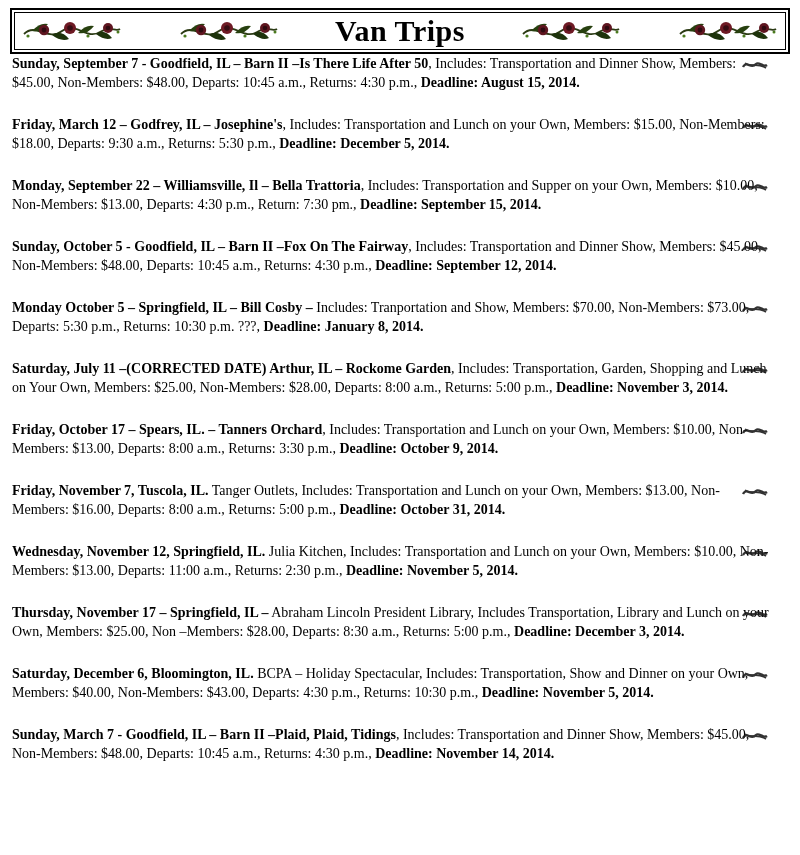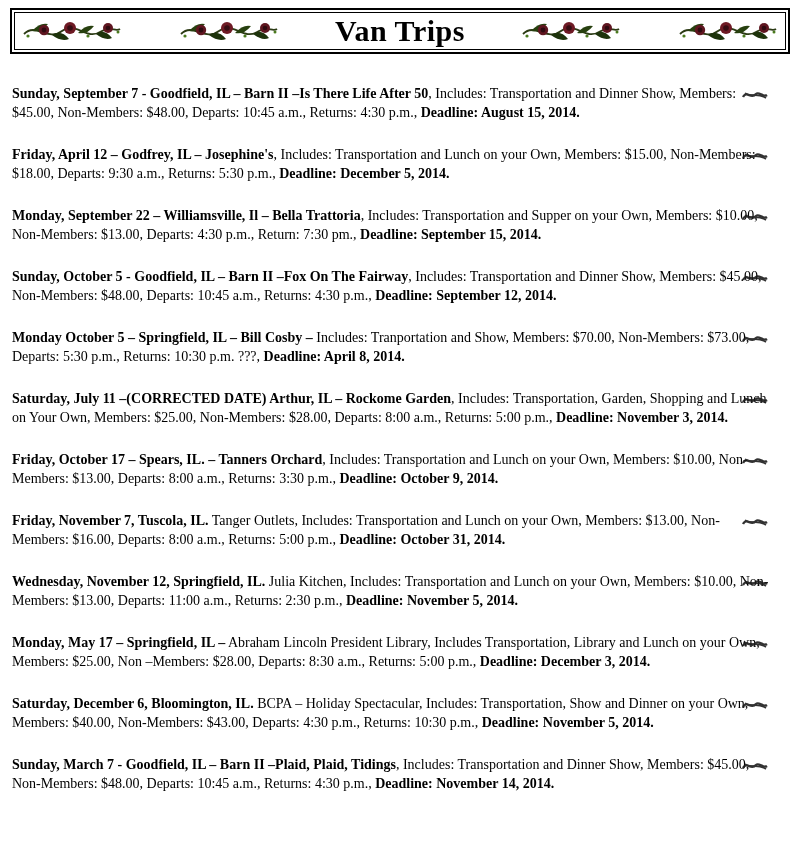--- a/index.html
+++ b/index.html
@@ -14,21 +14,20 @@
   }
   .masthead {
     box-sizing: border-box;
     height: 46px;
     border: 2px solid #000;
     box-shadow: inset 0 0 0 2px #fff, inset 0 0 0 3px #000;
     display: flex;
     align-items: center;
     justify-content: space-between;
     padding: 0 10px;
-    margin-bottom: 30px;
   }
   .masthead h1 {
     margin: 0;
     font-size: 30px;
     line-height: 1;
     font-weight: bold;
     font-family: "Liberation Serif", serif;
     letter-spacing: 0.5px;
   }
   .vine { display: inline-flex; align-items: center; }
@@ -103,53 +102,53 @@
           <use href="#vine-art"></use>
         </svg>
     </span>
   </header>
 
   <main id="entries" class="trip-list">
   <p class="entry"><span class="b">Sunday, September 7 - Goodfield, IL – Barn II –Is There Life After 50</span><span class="r">, Includes: Transportation and Dinner Show, Members: $45.00, Non-Members: $48.00, Departs: 10:45 a.m., Returns: 4:30 p.m., </span><span class="b">Deadline: August 15, 2014.</span><span class="smudge"><svg width="26" height="12" viewBox="0 0 26 12">
             <use href="#smudge-art"></use>
           </svg></span></p>
 
-  <p class="entry"><span class="b">Friday, April 12 – Godfrey, IL – Josephine's</span><span class="r">, Includes: Transportation and Lunch on your Own, Members: $15.00, Non-Members: $18.00, Departs: 9:30 a.m., Returns: 5:30 p.m., </span><span class="b">Deadline: December 5, 2014.</span><span class="smudge"><svg width="26" height="12" viewBox="0 0 26 12">
+  <p class="entry"><span class="b">Friday, March 12 – Godfrey, IL – Josephine's</span><span class="r">, Includes: Transportation and Lunch on your Own, Members: $15.00, Non-Members: $18.00, Departs: 9:30 a.m., Returns: 5:30 p.m., </span><span class="b">Deadline: December 5, 2014.</span><span class="smudge"><svg width="26" height="12" viewBox="0 0 26 12">
             <use href="#smudge-art"></use>
           </svg></span></p>
 
   <p class="entry"><span class="b">Monday, September 22 – Williamsville, Il – Bella Trattoria</span><span class="r">, Includes: Transportation and Supper on your Own, Members: $10.00, Non-Members: $13.00, Departs: 4:30 p.m., Return: 7:30 pm., </span><span class="b">Deadline: September 15, 2014.</span><span class="smudge"><svg width="26" height="12" viewBox="0 0 26 12">
             <use href="#smudge-art"></use>
           </svg></span></p>
 
   <p class="entry"><span class="b">Sunday, October 5 - Goodfield, IL – Barn II –Fox On The Fairway</span><span class="r">, Includes: Transportation and Dinner Show, Members: $45.00, Non-Members: $48.00, Departs: 10:45 a.m., Returns: 4:30 p.m., </span><span class="b">Deadline: September 12, 2014.</span><span class="smudge"><svg width="26" height="12" viewBox="0 0 26 12">
             <use href="#smudge-art"></use>
           </svg></span></p>
 
-  <p class="entry"><span class="b">Monday October 5 – Springfield, IL – Bill Cosby –</span><span class="r"> Includes: Tranportation and Show, Members: $70.00, Non-Members: $73.00, Departs: 5:30 p.m., Returns: 10:30 p.m. ???, </span><span class="b">Deadline: April 8, 2014.</span><span class="smudge"><svg width="26" height="12" viewBox="0 0 26 12">
+  <p class="entry"><span class="b">Monday October 5 – Springfield, IL – Bill Cosby –</span><span class="r"> Includes: Tranportation and Show, Members: $70.00, Non-Members: $73.00, Departs: 5:30 p.m., Returns: 10:30 p.m. ???, </span><span class="b">Deadline: January 8, 2014.</span><span class="smudge"><svg width="26" height="12" viewBox="0 0 26 12">
             <use href="#smudge-art"></use>
           </svg></span></p>
 
   <p class="entry"><span class="b">Saturday, July 11 –(CORRECTED DATE) Arthur, IL – Rockome Garden</span><span class="r">, Includes: Transportation, Garden, Shopping and Lunch on Your Own, Members: $25.00, Non-Members: $28.00, Departs: 8:00 a.m., Returns: 5:00 p.m., </span><span class="b">Deadline: November 3, 2014.</span><span class="smudge"><svg width="26" height="12" viewBox="0 0 26 12">
             <use href="#smudge-art"></use>
           </svg></span></p>
 
   <p class="entry"><span class="b">Friday, October 17 – Spears, IL. – Tanners Orchard</span><span class="r">, Includes: Transportation and Lunch on your Own, Members: $10.00, Non-Members: $13.00, Departs: 8:00 a.m., Returns: 3:30 p.m., </span><span class="b">Deadline: October 9, 2014.</span><span class="smudge"><svg width="26" height="12" viewBox="0 0 26 12">
             <use href="#smudge-art"></use>
           </svg></span></p>
 
   <p class="entry"><span class="b">Friday, November 7, Tuscola, IL.</span><span class="r"> Tanger Outlets, Includes: Transportation and Lunch on your Own, Members: $13.00, Non-Members: $16.00, Departs: 8:00 a.m., Returns: 5:00 p.m., </span><span class="b">Deadline: October 31, 2014.</span><span class="smudge"><svg width="26" height="12" viewBox="0 0 26 12">
             <use href="#smudge-art"></use>
           </svg></span></p>
 
   <p class="entry"><span class="b">Wednesday, November 12, Springfield, IL.</span><span class="r"> Julia Kitchen, Includes: Transportation and Lunch on your Own, Members: $10.00, Non-Members: $13.00, Departs: 11:00 a.m., Returns: 2:30 p.m., </span><span class="b">Deadline: November 5, 2014.</span><span class="smudge"><svg width="26" height="12" viewBox="0 0 26 12">
             <use href="#smudge-art"></use>
           </svg></span></p>
 
-  <p class="entry"><span class="b">Monday, May 17 – Springfield, IL –</span><span class="r"> Abraham Lincoln President Library, Includes Transportation, Library and Lunch on your Own, Members: $25.00, Non –Members: $28.00, Departs: 8:30 a.m., Returns: 5:00 p.m., </span><span class="b">Deadline: December 3, 2014.</span><span class="smudge"><svg width="26" height="12" viewBox="0 0 26 12">
+  <p class="entry"><span class="b">Thursday, November 17 – Springfield, IL –</span><span class="r"> Abraham Lincoln President Library, Includes Transportation, Library and Lunch on your Own, Members: $25.00, Non –Members: $28.00, Departs: 8:30 a.m., Returns: 5:00 p.m., </span><span class="b">Deadline: December 3, 2014.</span><span class="smudge"><svg width="26" height="12" viewBox="0 0 26 12">
             <use href="#smudge-art"></use>
           </svg></span></p>
 
   <p class="entry"><span class="b">Saturday, December 6, Bloomington, IL.</span><span class="r"> BCPA – Holiday Spectacular, Includes: Transportation, Show and Dinner on your Own, Members: $40.00, Non-Members: $43.00, Departs: 4:30 p.m., Returns: 10:30 p.m., </span><span class="b">Deadline: November 5, 2014.</span><span class="smudge"><svg width="26" height="12" viewBox="0 0 26 12">
             <use href="#smudge-art"></use>
           </svg></span></p>
 
   <p class="entry"><span class="b">Sunday, March 7 - Goodfield, IL – Barn II –Plaid, Plaid, Tidings</span><span class="r">, Includes: Transportation and Dinner Show, Members: $45.00, Non-Members: $48.00, Departs: 10:45 a.m., Returns: 4:30 p.m., </span><span class="b">Deadline: November 14, 2014.</span><span class="smudge"><svg width="26" height="12" viewBox="0 0 26 12">
             <use href="#smudge-art"></use>
           </svg></span></p>

